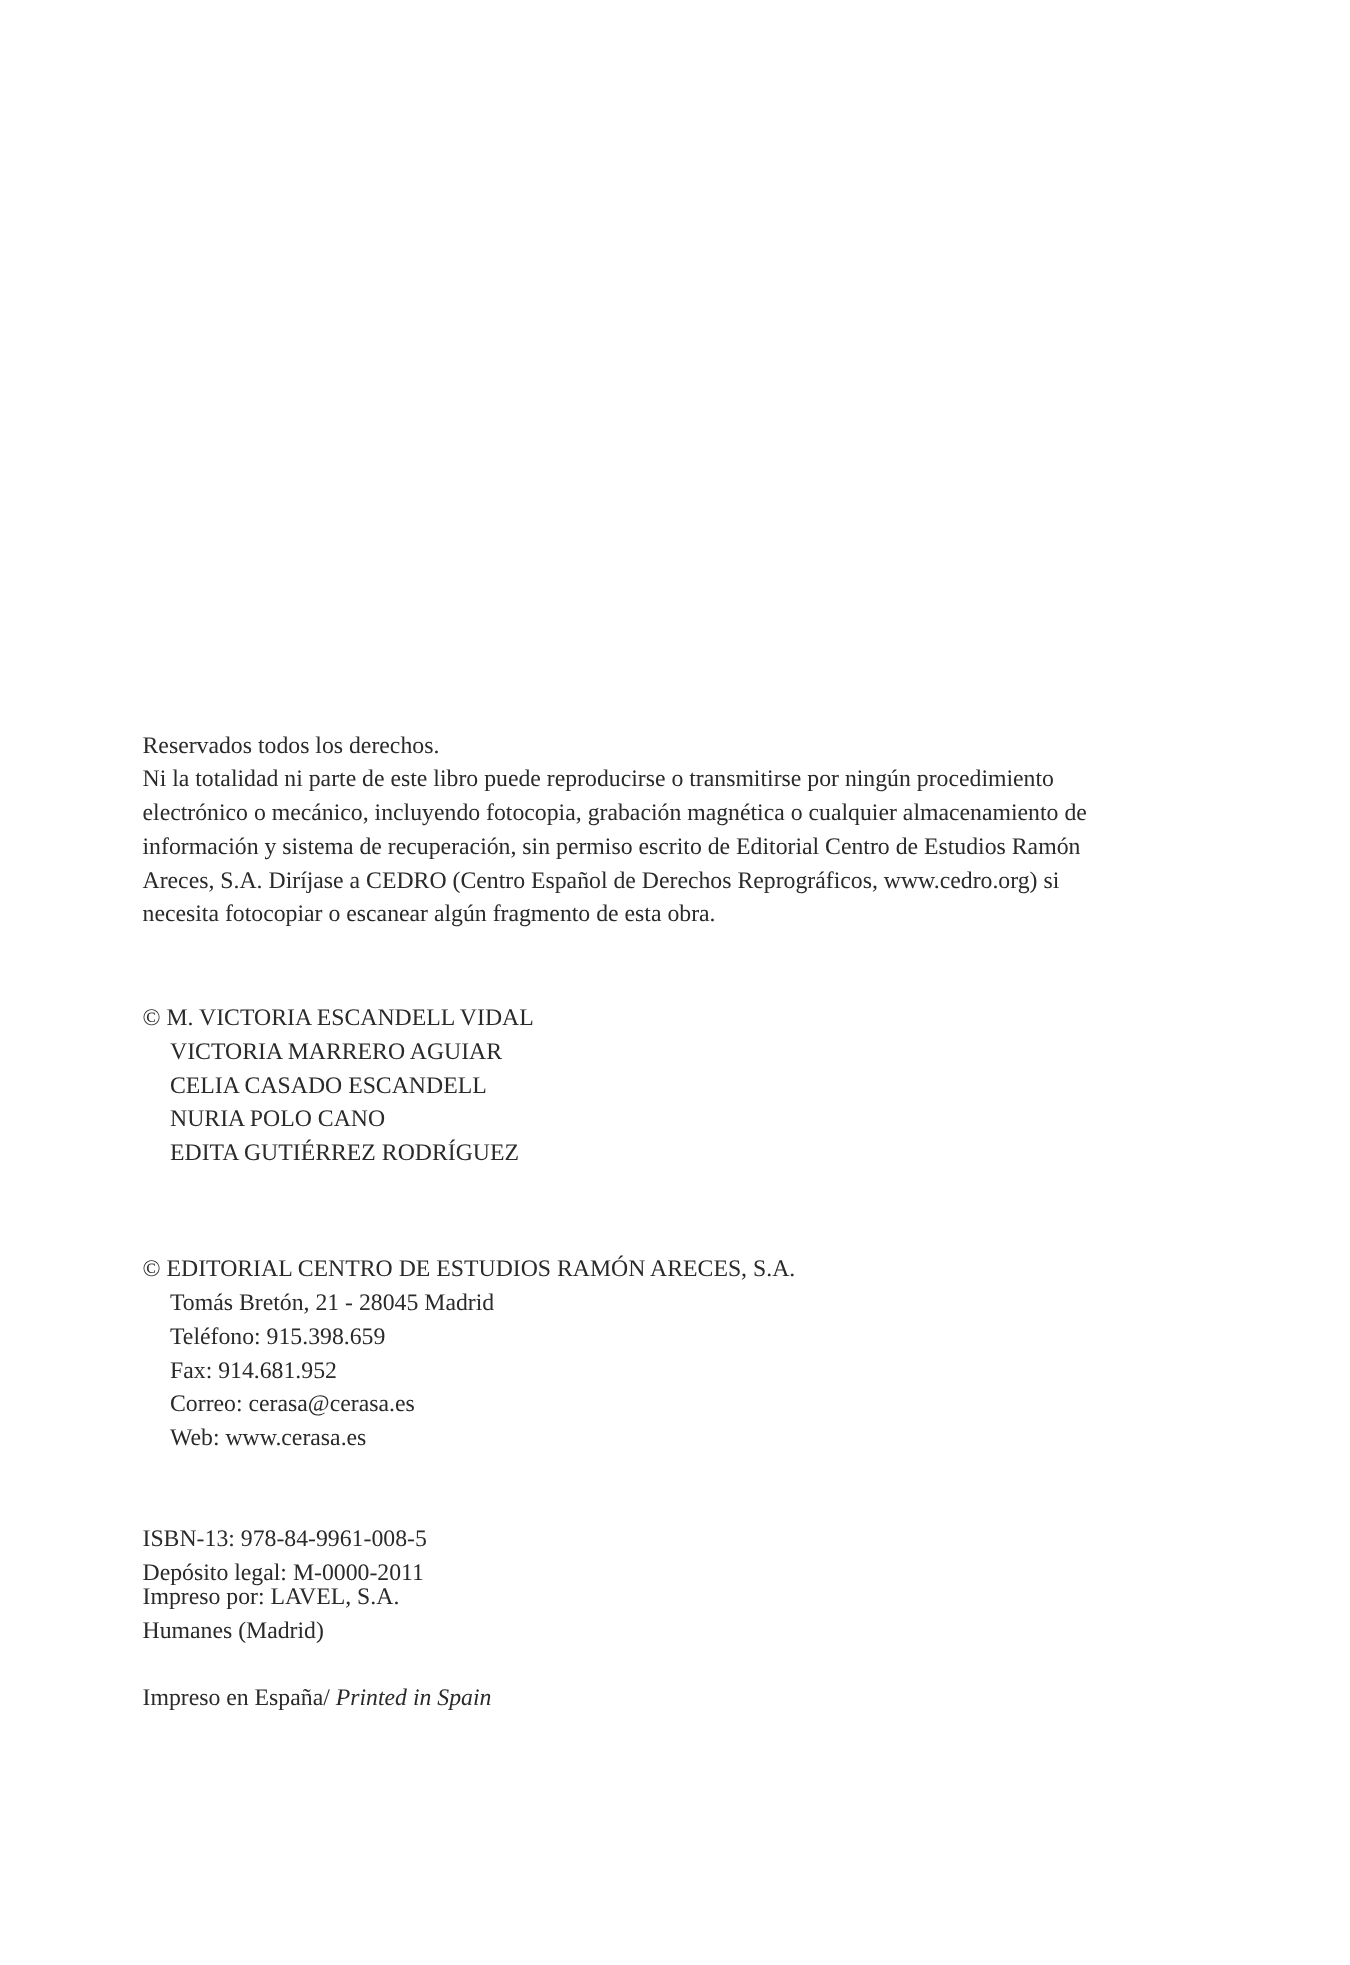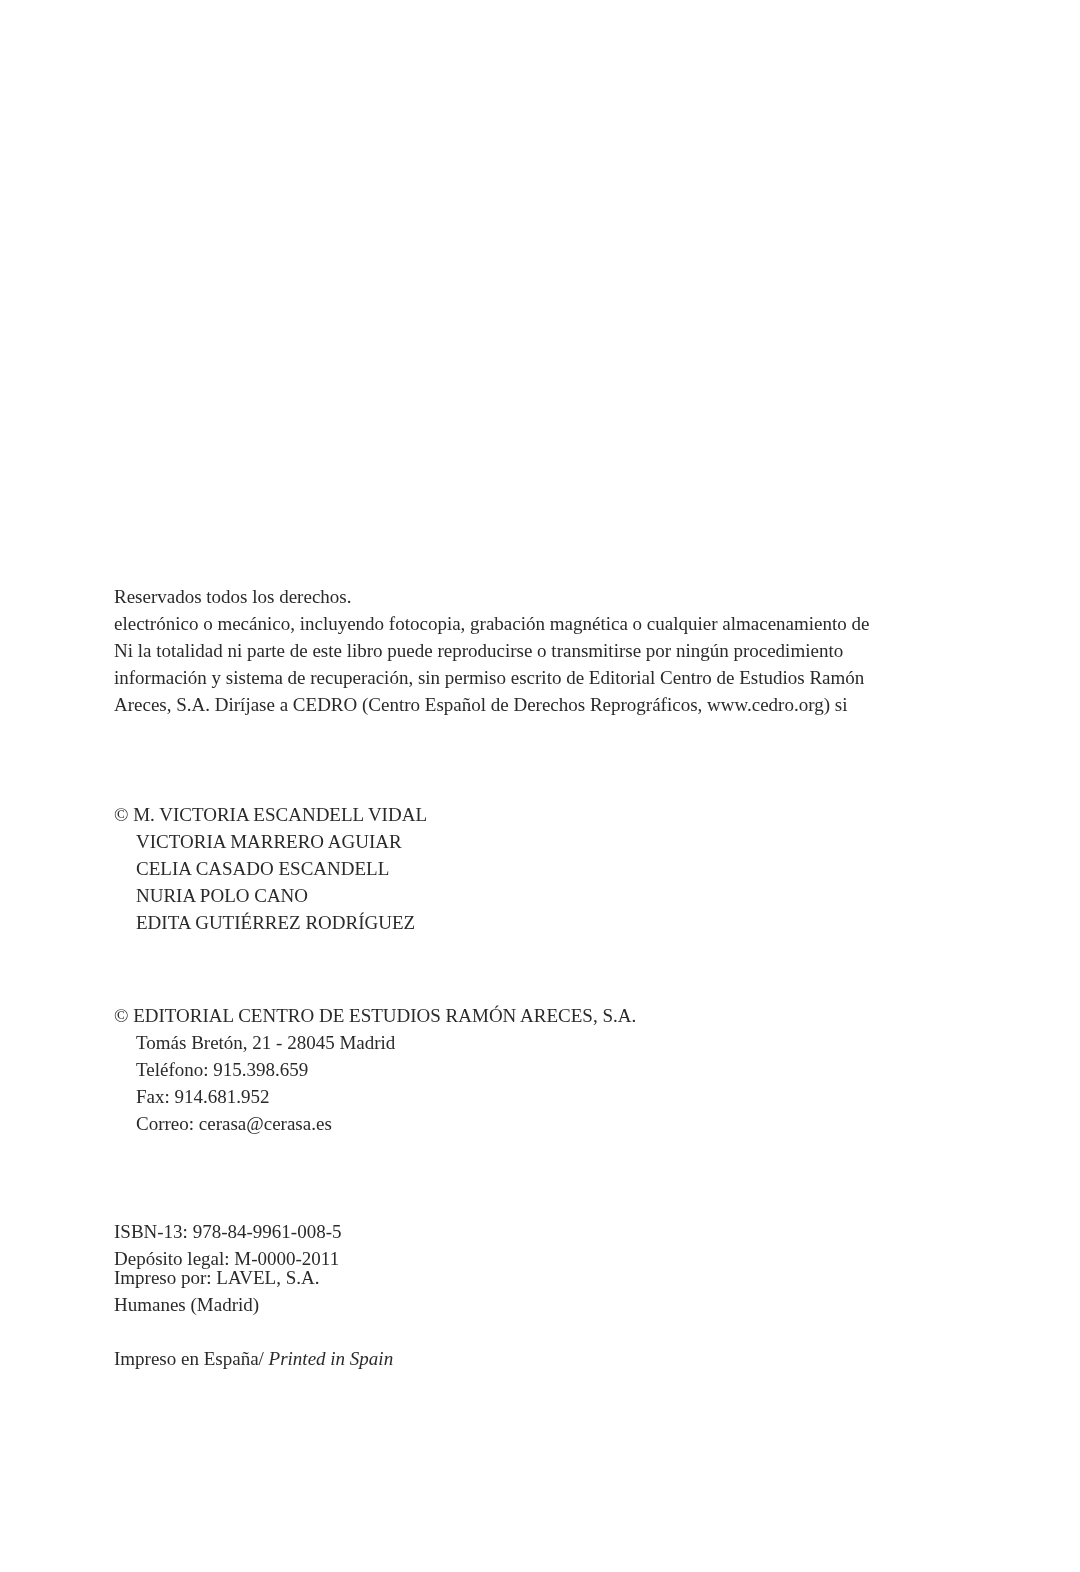--- a/index.html
+++ b/index.html
@@ -15,40 +15,42 @@
     .isbn { top: 1182px; margin-top: 36px; }
     .printer { top: 1264px; }
     .madein { top: 1345px; text-align: right; }
     .italic { font-style: italic; }
   </style>
 </head>
 <body>
 
 <div class="block rights">
   <span class="line">Reservados todos los derechos.</span>
+  <span class="line para">Ni la totalidad ni parte de este libro puede reproducirse o transmitirse por ningún procedimiento</span>
   <span class="line para">electrónico o mecánico, incluyendo fotocopia, grabación magnética o cualquier almacenamiento de</span>
-  <span class="line para">Ni la totalidad ni parte de este libro puede reproducirse o transmitirse por ningún procedimiento</span>
   <span class="line para">información y sistema de recuperación, sin permiso escrito de Editorial Centro de Estudios Ramón</span>
   <span class="line para">Areces, S.A. Diríjase a CEDRO (Centro Español de Derechos Reprográficos, www.cedro.org) si</span>
+  <span class="line">necesita fotocopiar o escanear algún fragmento de esta obra.</span>
 </div>
 
 <div class="block authors">
   <span class="line">© M. VICTORIA ESCANDELL VIDAL</span>
   <span class="line indent">VICTORIA MARRERO AGUIAR</span>
   <span class="line indent">CELIA CASADO ESCANDELL</span>
   <span class="line indent">NURIA POLO CANO</span>
   <span class="line indent">EDITA GUTIÉRREZ RODRÍGUEZ</span>
 </div>
 
 <div class="block publisher">
   <span class="line">© EDITORIAL CENTRO DE ESTUDIOS RAMÓN ARECES, S.A.</span>
   <span class="line indent">Tomás Bretón, 21 - 28045 Madrid</span>
   <span class="line indent">Teléfono: 915.398.659</span>
   <span class="line indent">Fax: 914.681.952</span>
   <span class="line indent">Correo: cerasa@cerasa.es</span>
+  <span class="line indent">Web: www.cerasa.es</span>
 </div>
 
 <div class="block isbn">
   <span class="line">ISBN-13: 978-84-9961-008-5</span>
   <span class="line">Depósito legal: M-0000-2011</span>
 </div>
 
 <div class="block printer">
   <span class="line">Impreso por: LAVEL, S.A.</span>
   <span class="line">Humanes (Madrid)</span>

